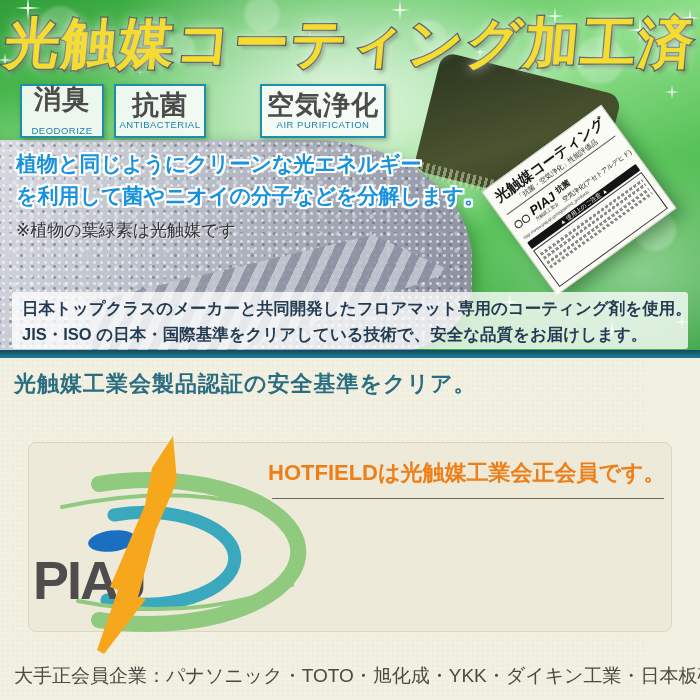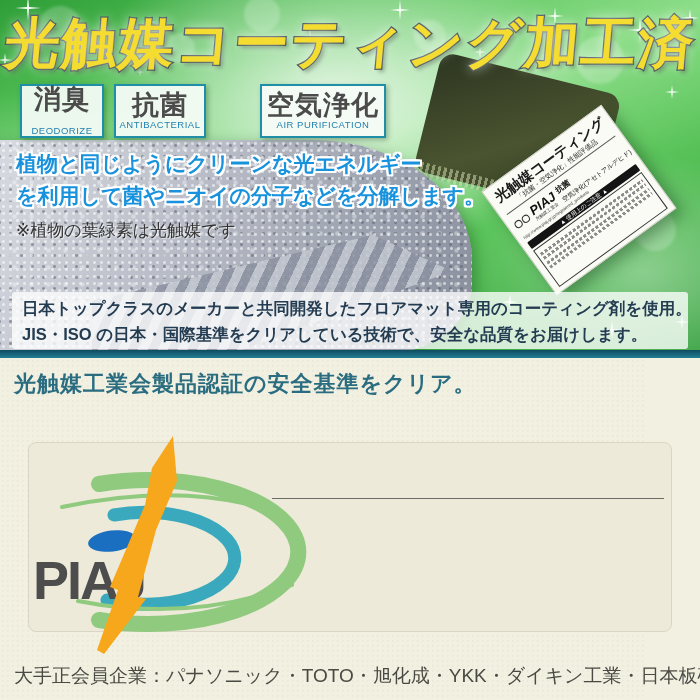--- a/index.html
+++ b/index.html
@@ -228,17 +228,18 @@
     <svg id="piaj-logo" viewBox="30 405 320 265">
       <path d="M 62,507 Q 165,485 248,504" fill="none" stroke="#8fca7e" stroke-width="4" stroke-linecap="round"></path>
       <path d="M 99,484 A 150,72 0 1 1 99,620" fill="none" stroke="#8fca7e" stroke-width="16" stroke-linecap="round"></path>
       <path d="M 114,515 A 90,46 0 1 1 107,600" fill="none" stroke="#3aa9bd" stroke-width="13" stroke-linecap="round"></path>
       <path d="M 78,601 Q 190,623 292,585" fill="none" stroke="#8fca7e" stroke-width="4" stroke-linecap="round"></path>
       <text x="33" y="599" font-size="54" font-weight="bold" fill="#4d4d4d" letter-spacing="-2" style="font-family:'Liberation Sans','DejaVu Sans',sans-serif">PIAJ</text>
       <ellipse cx="112" cy="541" rx="24" ry="10.5" fill="#1b6fc0" transform="rotate(-7 112 541)"></ellipse>
       <polygon points="173,436 177,481 156,530 148,560 138,597 146,599 104,654 97,650 118,590 110,587 145,505 152,468" fill="#f7a71b"></polygon>
     </svg>
 
+    <div id="member-heading">HOTFIELDは光触媒工業会正会員です。</div>
     <div id="member-rule"></div>
 
     <div id="footer-line">大手正会員企業：パナソニック・TOTO・旭化成・YKK・ダイキン工業・日本板硝子・etc</div>
   </div>
 </div>
 
 </body></html>

